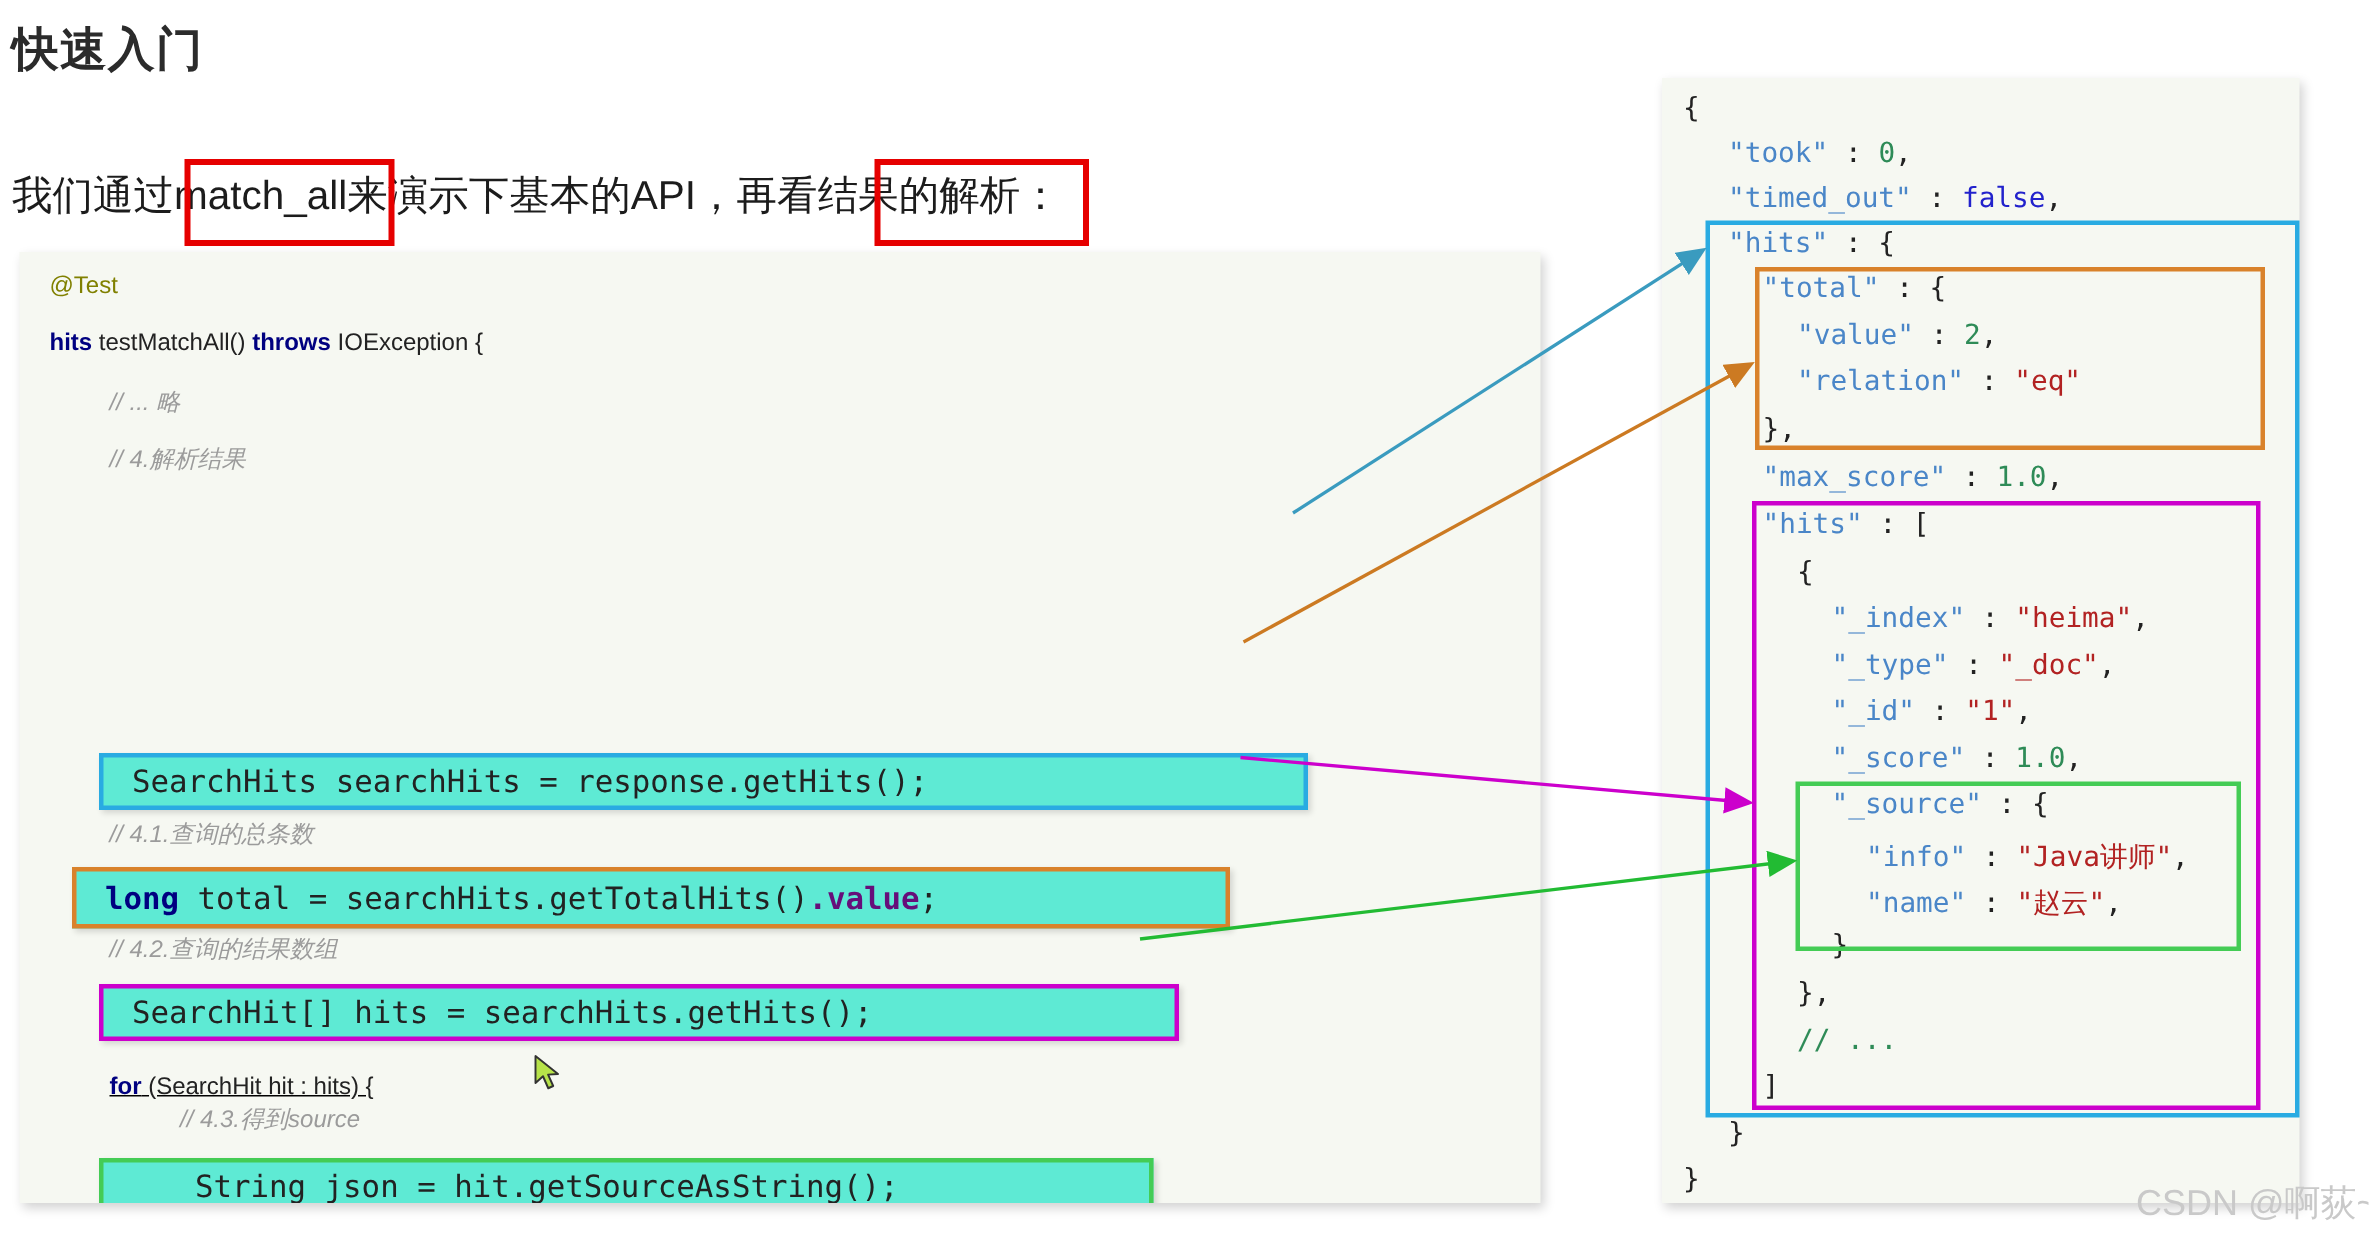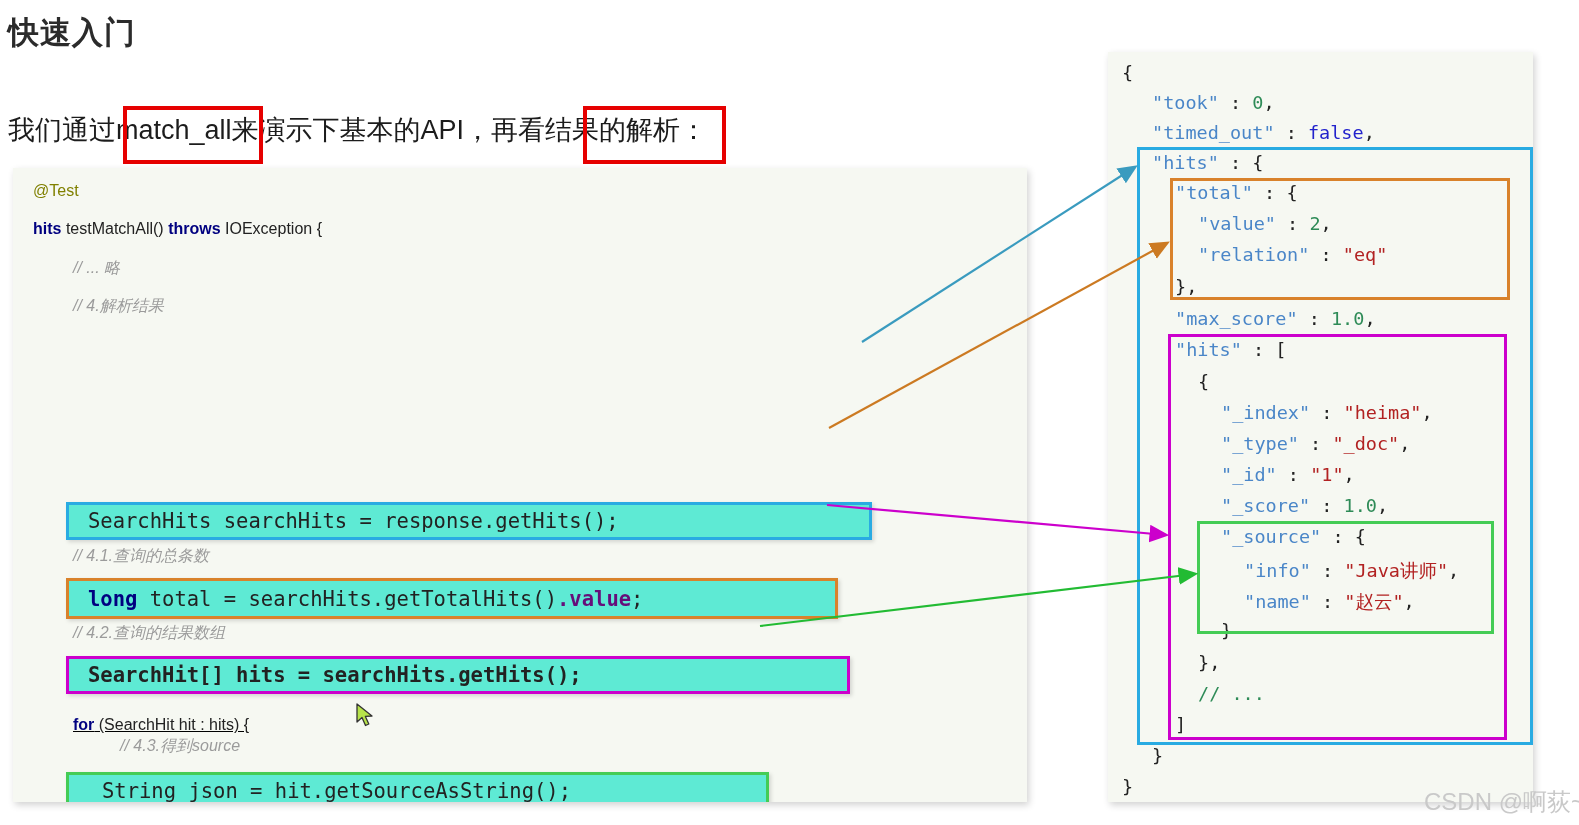--- a/index.html
+++ b/index.html
@@ -52,22 +52,22 @@
   .tok-cmt{color:#9b9b9b;font-style:italic;}
   .tok-fieldb{color:#660e7a;font-weight:bold;}
 
   
   .hlbox{
     position:absolute;box-sizing:border-box;
     background:#5eead4;
     box-shadow:2px 2px 4px rgba(0,0,0,.14);
   }
   #hl-cyan  {left:53px;top:334px;width:806px;height:38px;border:3px solid #29abe2;}
-  #hl-orange{left:53px;top:410px;width:772px;height:41px;border:3px solid #d9822b;}
-  #hl-magenta{left:53px;top:488px;width:784px;height:38px;border:3px solid #cc00cc;font-weight:bold;}
+  #hl-orange{left:35px;top:410px;width:772px;height:41px;border:3px solid #d9822b;}
+  #hl-magenta{left:53px;top:488px;width:720px;height:38px;border:3px solid #cc00cc;}
   #hl-green {left:53px;top:604px;width:703px;height:38px;border:3px solid #44cc55;}
 
   .hl-text{
     position:absolute;left:0;top:0;right:0;bottom:0;
     font-family:"DejaVu Sans Mono","Liberation Mono",monospace;
     font-size:20.5px;
     white-space:pre;
     display:flex;align-items:center;
     padding-left:19px;
     box-sizing:border-box;
@@ -148,21 +148,21 @@
 
     <div class="hlbox" id="hl-magenta">
       <div class="hl-text">SearchHit[] hits = searchHits.getHits();</div>
     </div>
 
     <div class="cl" style="left:60px;top:548px;text-decoration:underline;"><span class="tok-kw">for</span><span class="tok-plain"> (SearchHit hit : hits) {</span></div>
 
     <div class="cl" style="left:107px;top:568px;"><span class="tok-cmt">// 4.3.得到source</span></div>
 
     <div class="hlbox" id="hl-green">
-      <div class="hl-text" style="padding-left:33px;">String json = hit.getSourceAsString();</div>
+      <div class="hl-text" style="padding-left:33px;margin-left:28px;">String json = hit.getSourceAsString();</div>
     </div>
 
   </div>
 
   <div class="json-panel">
     <div class="jl" style="top:10px;"><span class="j-brace">{</span></div>
     <div class="jl" style="left:44px;top:40px;"><span class="j-key">"took"</span><span class="j-brace"> : </span><span class="j-num">0</span><span class="j-brace">,</span></div>
     <div class="jl" style="left:44px;top:70px;"><span class="j-key">"timed_out"</span><span class="j-brace"> : </span><span class="j-bool">false</span><span class="j-brace">,</span></div>
     <div class="jl" style="left:44px;top:100px;"><span class="j-key">"hits"</span><span class="j-brace"> : {</span></div>
     <div class="jl" style="left:67px;top:130px;"><span class="j-key">"total"</span><span class="j-brace"> : {</span></div>

